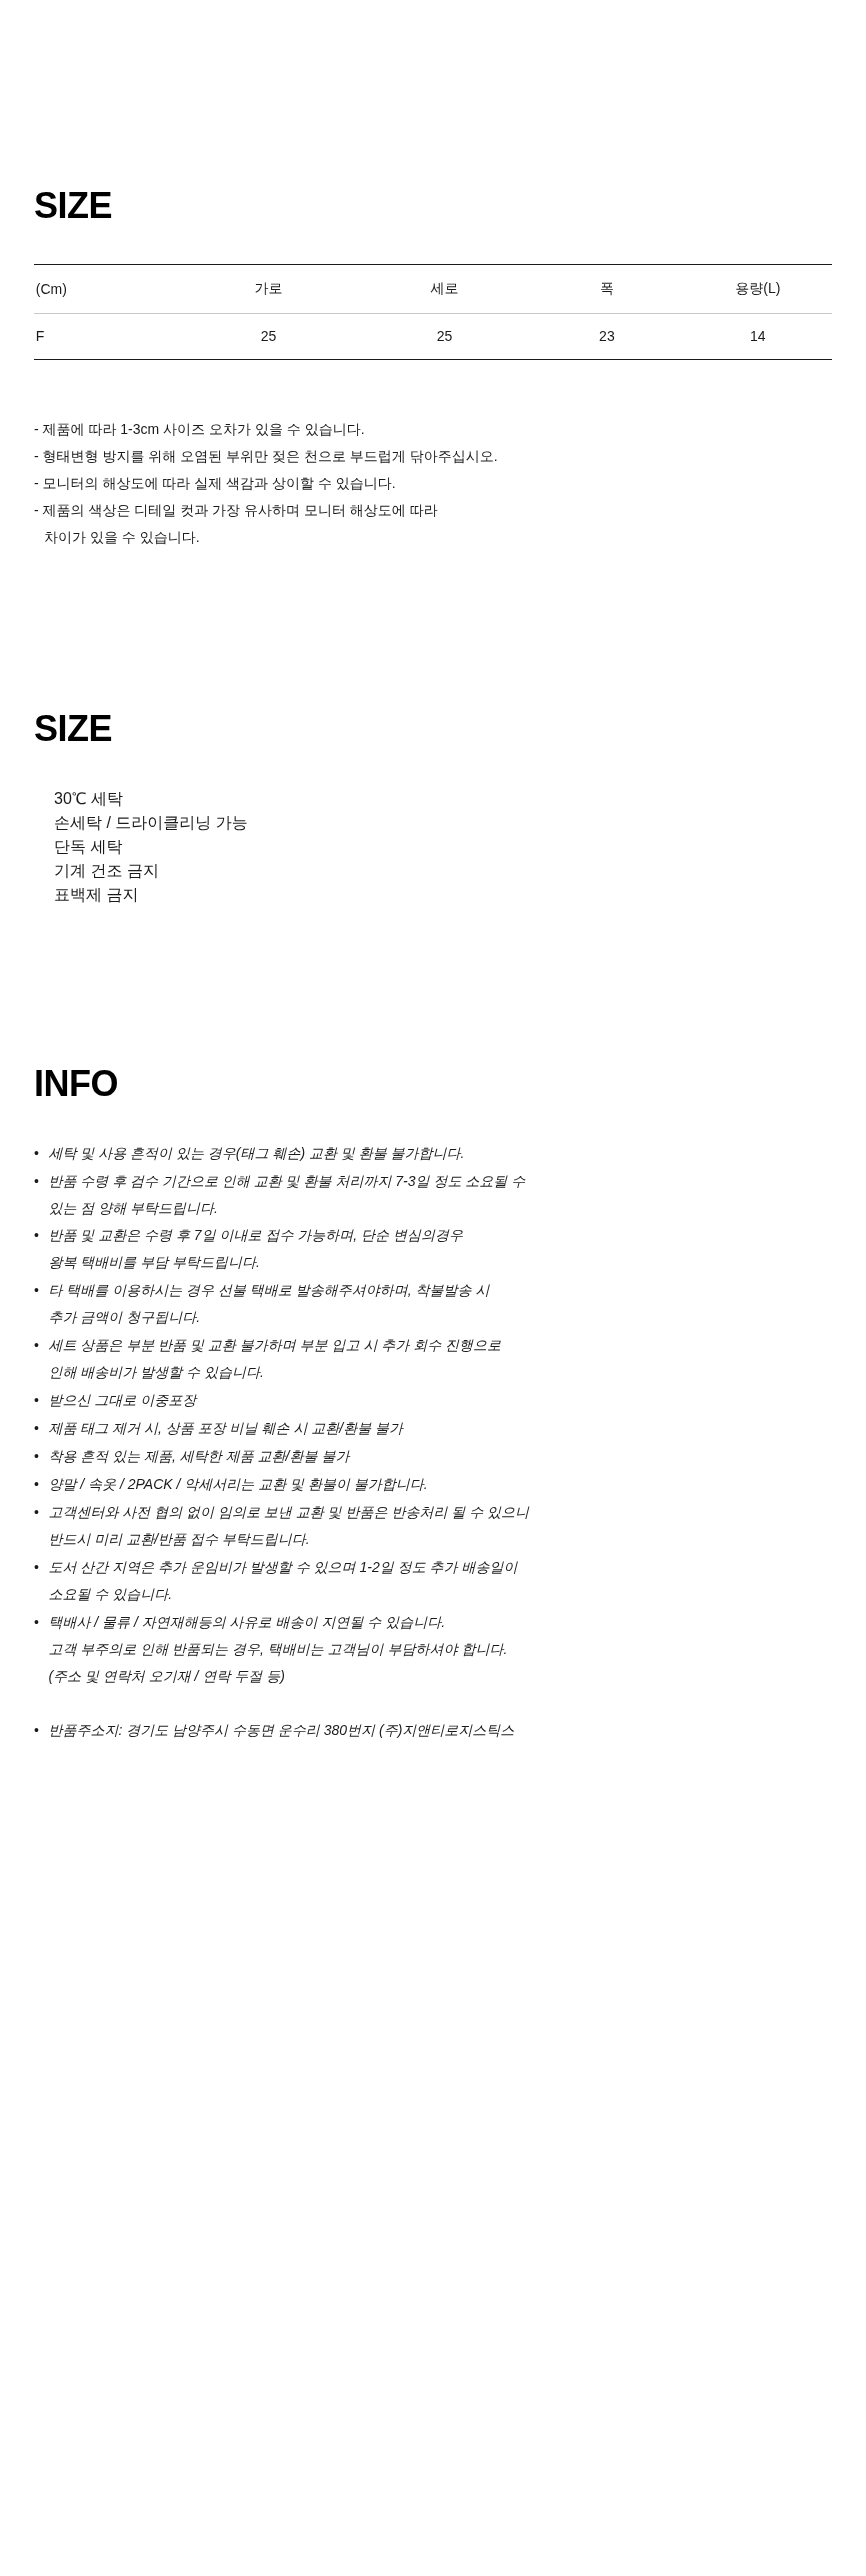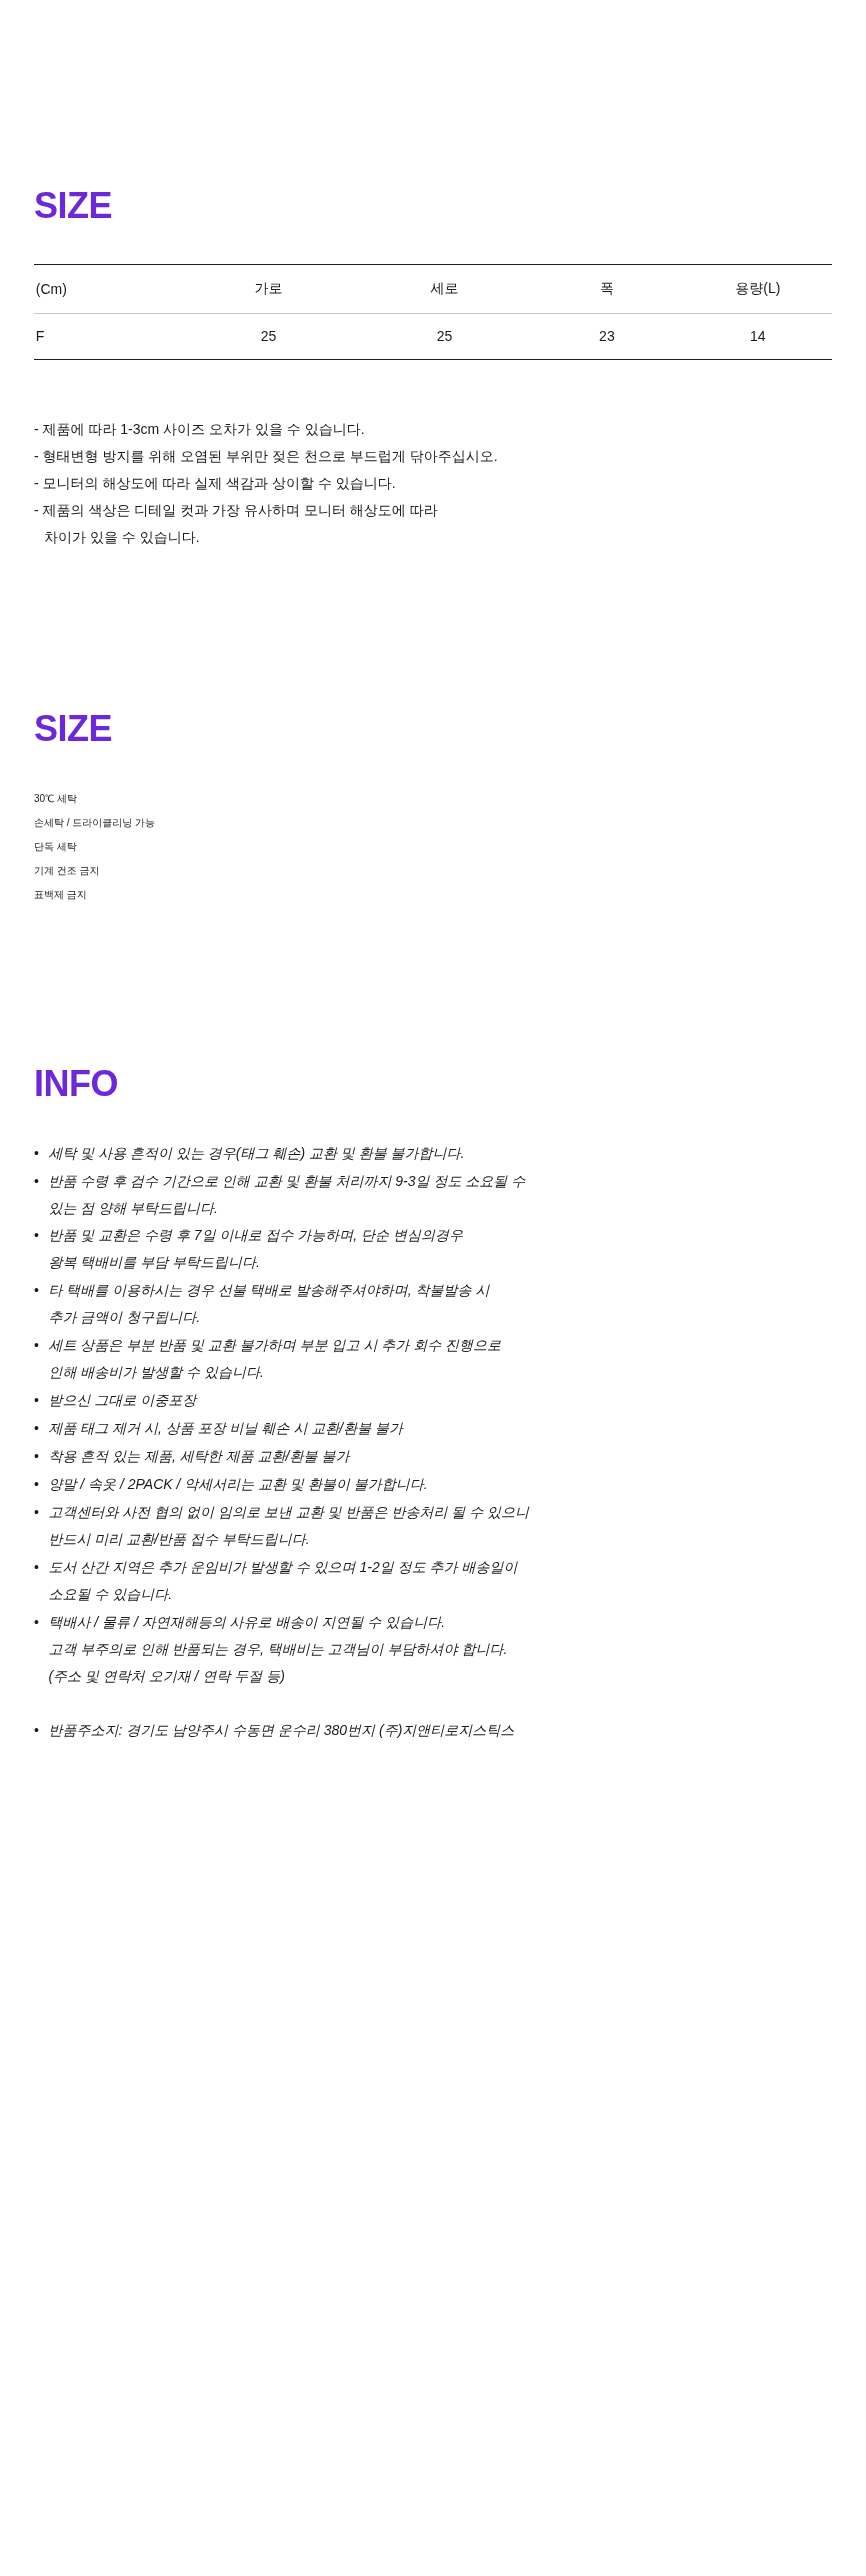--- a/index.html
+++ b/index.html
@@ -18,21 +18,21 @@
   .page {
     width: 866px;
     padding: 0 34px;
   }
 
   
   .section-title {
     font-size: 36px;
     font-weight: 800;
     letter-spacing: -0.5px;
-    color: #6d28d9;
+    color: #000000;
     line-height: 1;
   }
   #size-title { padding-top: 164px; }
   #care-title { padding-top: 135px; }
   #info-title { padding-top: 135px; }
 
   
   .size-table-wrap { margin-top: 40px; }
   table.size-table {
     width: 798px;
@@ -75,23 +75,24 @@
     font-size: 14px;
     line-height: 27px;
     color: #1a1a1a;
   }
   .notes .note-line { white-space: pre; }
   .notes .note-cont { padding-left: 10px; }
 
   
   .care-list {
     margin-top: 40px;
-    font-size: 10px;
+    font-size: 16px;
     line-height: 24px;
     color: #1a1a1a;
+    margin-left: 20px;
   }
 
   
   .info-list {
     margin-top: 38px;
     font-size: 14px;
     line-height: 27px;
     color: #1a1a1a;
   }
   .info-item {
@@ -164,21 +165,21 @@
   <h1 class="section-title" id="info-title">INFO</h1>
 
   <div class="info-list">
 
     <div class="info-item">
       <span class="info-bullet">•</span>
       <span class="info-text">세탁 및 사용 흔적이 있는 경우(태그 훼손) 교환 및 환불 불가합니다.</span>
     </div>
     <div class="info-item">
       <span class="info-bullet">•</span>
-      <span class="info-text">반품 수령 후 검수 기간으로 인해 교환 및 환불 처리까지 9-3일 정도 소요될 수
+      <span class="info-text">반품 수령 후 검수 기간으로 인해 교환 및 환불 처리까지 7-3일 정도 소요될 수
 있는 점 양해 부탁드립니다.</span>
     </div>
     <div class="info-item">
       <span class="info-bullet">•</span>
       <span class="info-text">반품 및 교환은 수령 후 7일 이내로 접수 가능하며, 단순 변심의경우
 왕복 택배비를 부담 부탁드립니다.</span>
     </div>
     <div class="info-item">
       <span class="info-bullet">•</span>
       <span class="info-text">타 택배를 이용하시는 경우 선불 택배로 발송해주셔야하며, 착불발송 시

